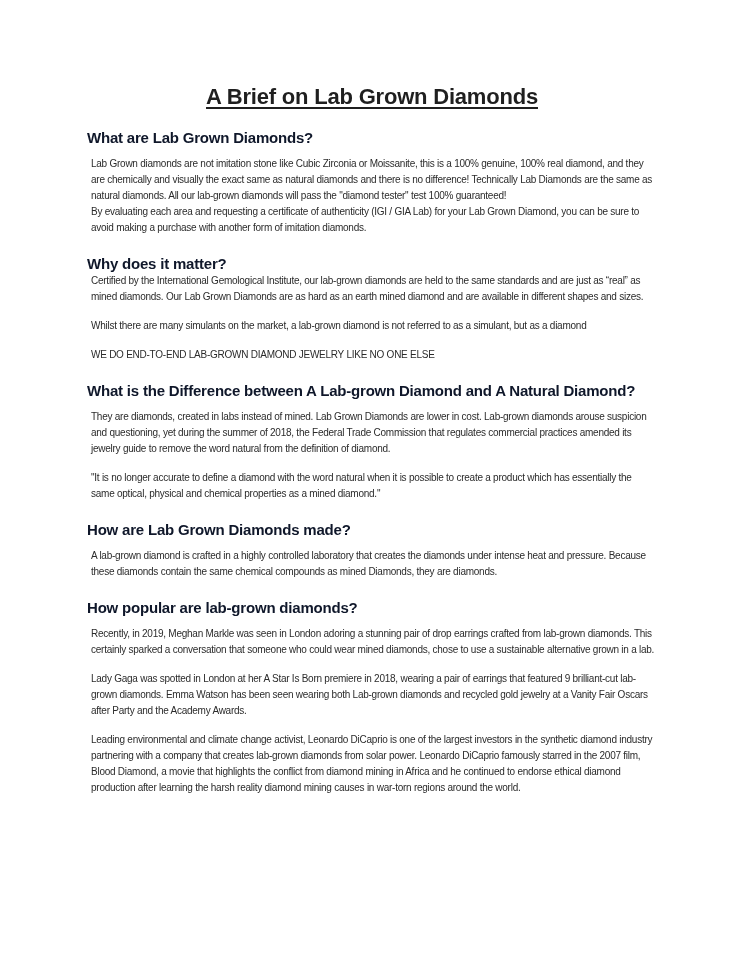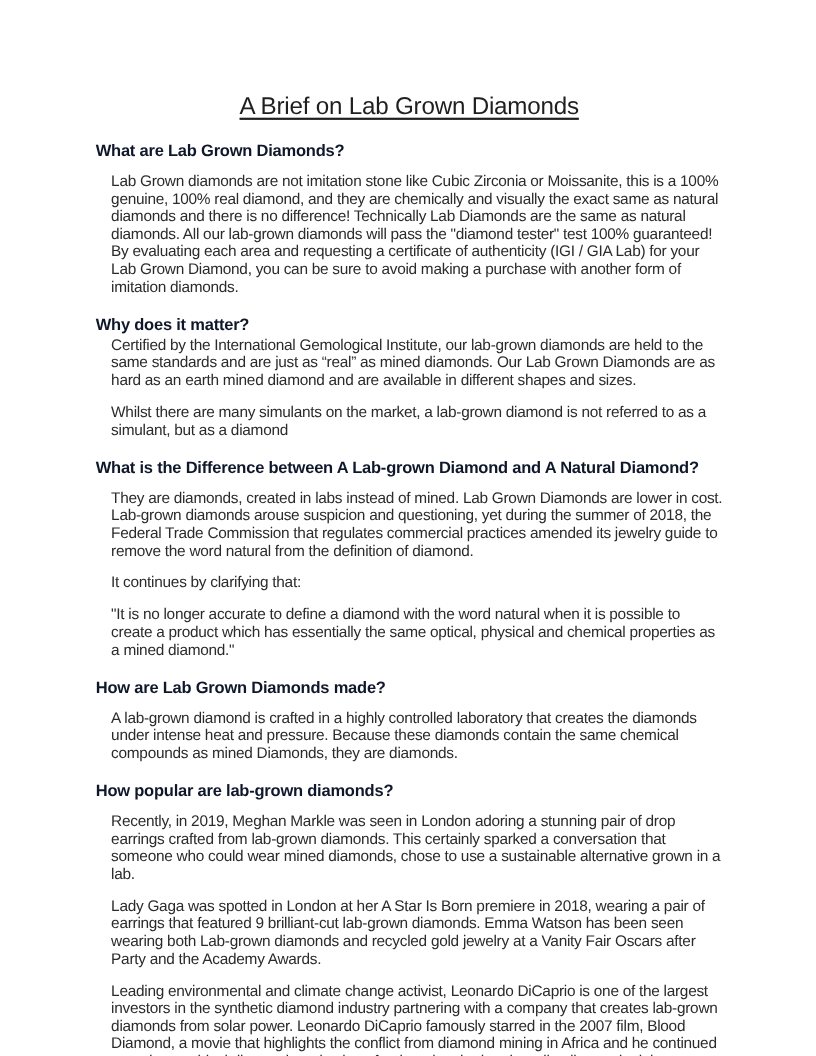--- a/index.html
+++ b/index.html
@@ -13,45 +13,45 @@
   .page {
     width: 742px;
     height: 960px;
     background: #ffffff;
     color: #2b2b2b;
     padding: 84px 85px 0 87px;
   }
   h1.doc-title {
     text-align: center;
     font-size: 22px;
-    font-weight: normal;
+    font-weight: bold;
     letter-spacing: -0.2px;
     color: #1f1f1f;
     text-decoration: underline;
     text-decoration-thickness: 2px;
     text-underline-offset: 3px;
     margin-bottom: 16px;
   }
   h2.section-heading {
     font-size: 15px;
     font-weight: bold;
     letter-spacing: -0.2px;
     color: #0f172a;
     margin-top: 19px;
     margin-bottom: 10px;
   }
   h2.section-heading.tight {
     margin-bottom: 1px;
   }
   p.paragraph {
-    font-size: 14px;
+    font-size: 10px;
     line-height: 16px;
     letter-spacing: -0.25px;
     color: #2b2b2b;
-    margin: 0 0 13px 14px;
+    margin: 0 0 13px 4px;
   }
   p.paragraph.mb0 {
     margin-bottom: 0;
   }
 </style>
 </head>
 <body>
 
 <div class="page">
 
@@ -60,26 +60,26 @@
   <section>
     <h2 class="section-heading">What are Lab Grown Diamonds?</h2>
     <p class="paragraph mb0">Lab Grown diamonds are not imitation stone like Cubic Zirconia or Moissanite, this is a 100% genuine, 100% real diamond, and they are chemically and visually the exact same as natural diamonds and there is no difference! Technically Lab Diamonds are the same as natural diamonds. All our lab-grown diamonds will pass the "diamond tester" test 100% guaranteed!</p>
     <p class="paragraph">By evaluating each area and requesting a certificate of authenticity (IGI / GIA Lab) for your Lab Grown Diamond, you can be sure to avoid making a purchase with another form of imitation diamonds.</p>
   </section>
 
   <section>
     <h2 class="section-heading tight">Why does it matter?</h2>
     <p class="paragraph">Certified by the International Gemological Institute, our lab-grown diamonds are held to the same standards and are just as “real” as mined diamonds. Our Lab Grown Diamonds are as hard as an earth mined diamond and are available in different shapes and sizes.</p>
     <p class="paragraph">Whilst there are many simulants on the market, a lab-grown diamond is not referred to as a simulant, but as a diamond</p>
+    <p class="paragraph">WE DO END-TO-END LAB-GROWN DIAMOND JEWELRY LIKE NO ONE ELSE</p>
   </section>
 
   <section>
     <h2 class="section-heading">What is the Difference between A Lab-grown Diamond and A Natural Diamond?</h2>
     <p class="paragraph">They are diamonds, created in labs instead of mined. Lab Grown Diamonds are lower in cost. Lab-grown diamonds arouse suspicion and questioning, yet during the summer of 2018, the Federal Trade Commission that regulates commercial practices amended its jewelry guide to remove the word natural from the definition of diamond.</p>
-    <p class="paragraph">It continues by clarifying that:</p>
     <p class="paragraph">"It is no longer accurate to define a diamond with the word natural when it is possible to create a product which has essentially the same optical, physical and chemical properties as a mined diamond."</p>
   </section>
 
   <section>
     <h2 class="section-heading">How are Lab Grown Diamonds made?</h2>
     <p class="paragraph">A lab-grown diamond is crafted in a highly controlled laboratory that creates the diamonds under intense heat and pressure. Because these diamonds contain the same chemical compounds as mined Diamonds, they are diamonds.</p>
   </section>
 
   <section>
     <h2 class="section-heading">How popular are lab-grown diamonds?</h2>

